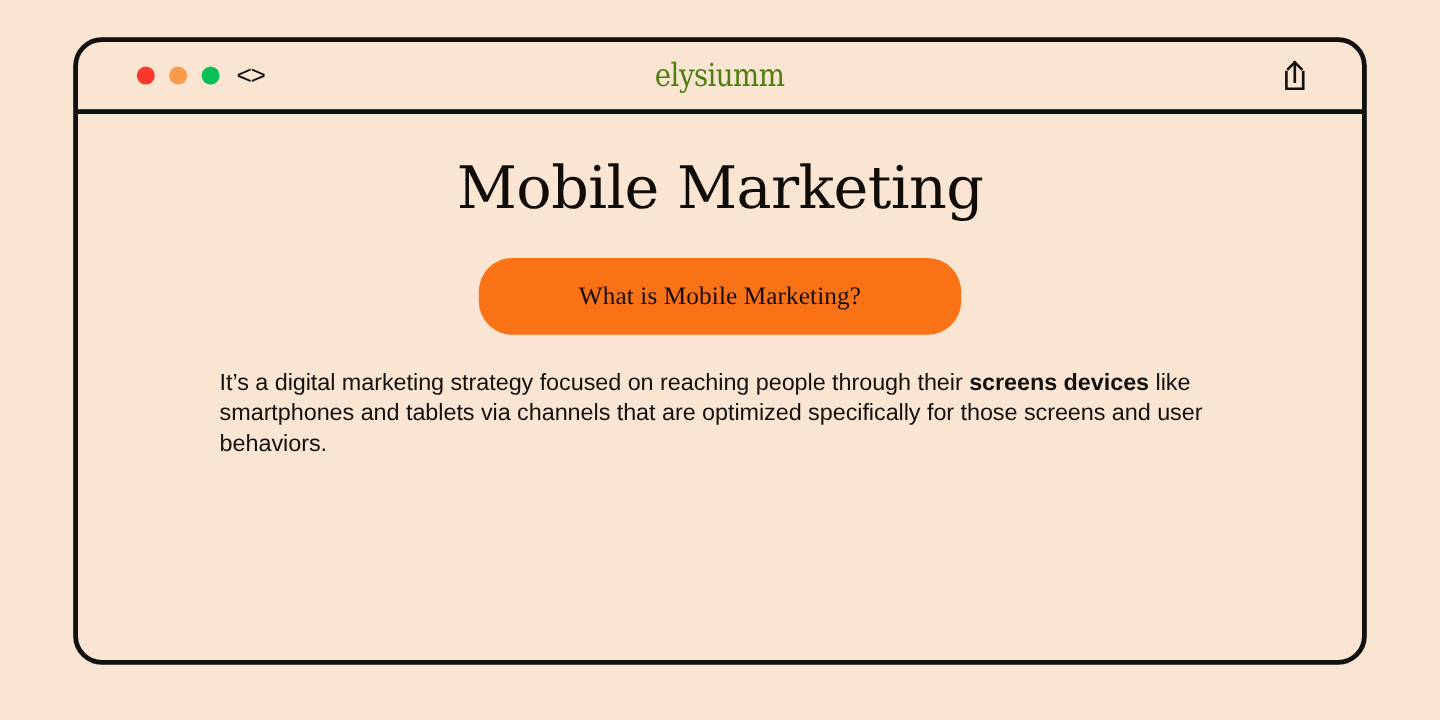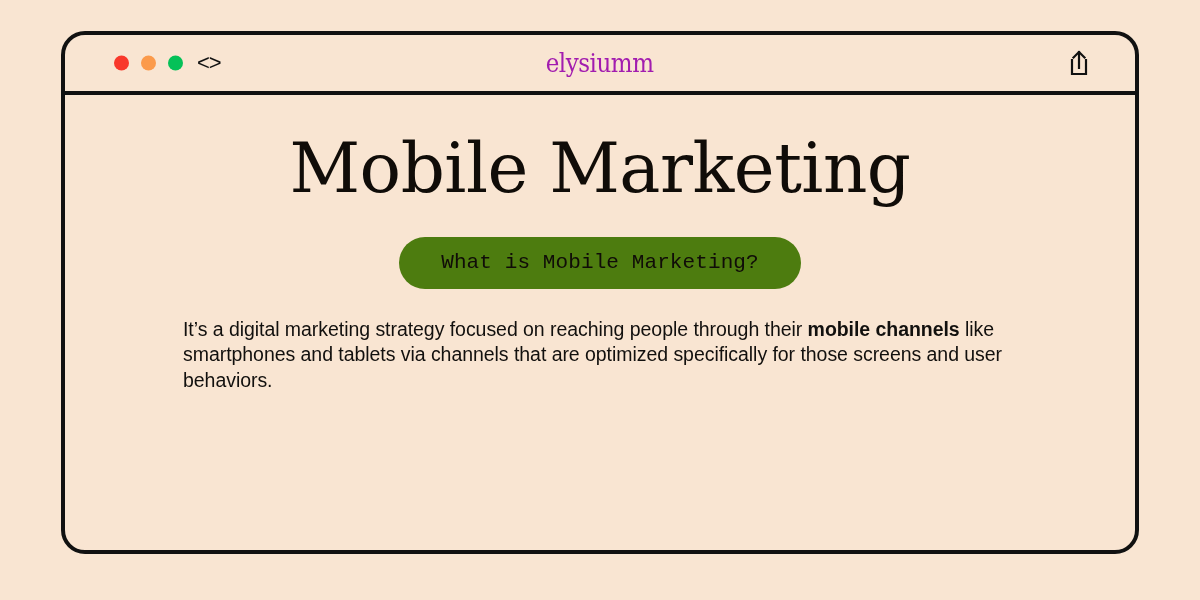--- a/index.html
+++ b/index.html
@@ -73,21 +73,21 @@
 
   .brand {
     position: absolute;
     left: 0;
     right: 0;
     top: 50%;
     transform: translateY(-50%);
     text-align: center;
     font-family: "DejaVu Serif", "Liberation Serif", serif;
     font-size: 25px;
-    color: #a21caf;
+    color: #4d7c0f;
     letter-spacing: -0.5px;
     font-weight: 400;
     transform-origin: center;
   }
   .brand span {
     display: inline-block;
     transform: scaleX(0.92) scaleY(1.06);
   }
 
   .share-icon {
@@ -105,42 +105,42 @@
     height: calc(100% - 64px);
     padding: 0;
   }
 
   .headline {
     margin: 0;
     padding-top: 36px;
     text-align: center;
     font-family: "DejaVu Serif", "Liberation Serif", serif;
     font-weight: 400;
-    font-size: 69px;
+    font-size: 49px;
     line-height: 1.08;
     color: #100C08;
     letter-spacing: -0.5px;
   }
   .headline .line { display: block; }
 
   .pill-wrap {
     display: flex;
     justify-content: center;
     margin-top: 31px;
   }
 
   .pill {
     width: 402px;
-    height: 52px;
+    height: 64px;
     border-radius: 28px;
-    background: #4d7c0f;
+    background: #f97316;
     display: flex;
     align-items: center;
     justify-content: center;
-    font-family: Liberation Mono, monospace;
+    font-family: Liberation Serif, serif;
     font-size: 21px;
     color: #100C08;
     letter-spacing: 0.1px;
   }
 
   .body-copy {
     margin: 28px auto 0;
     width: 834px;
     font-family: "Liberation Sans", sans-serif;
     font-size: 19.5px;
@@ -181,17 +181,17 @@
   <div class="content">
 
     <h1 class="headline">
       <span class="line">Mobile Marketing</span>
     </h1>
 
     <div class="pill-wrap">
       <div class="pill">What is Mobile Marketing?</div>
     </div>
 
-    <p class="body-copy"><span>It’s a digital marketing strategy focused on reaching people through their </span><b>mobile channels</b><span> like smartphones and tablets via channels that are optimized specifically for those screens and user behaviors.</span></p>
+    <p class="body-copy"><span>It’s a digital marketing strategy focused on reaching people through their </span><b>screens devices</b><span> like smartphones and tablets via channels that are optimized specifically for those screens and user behaviors.</span></p>
 
   </div>
 
 </div>
 
 </body></html>

